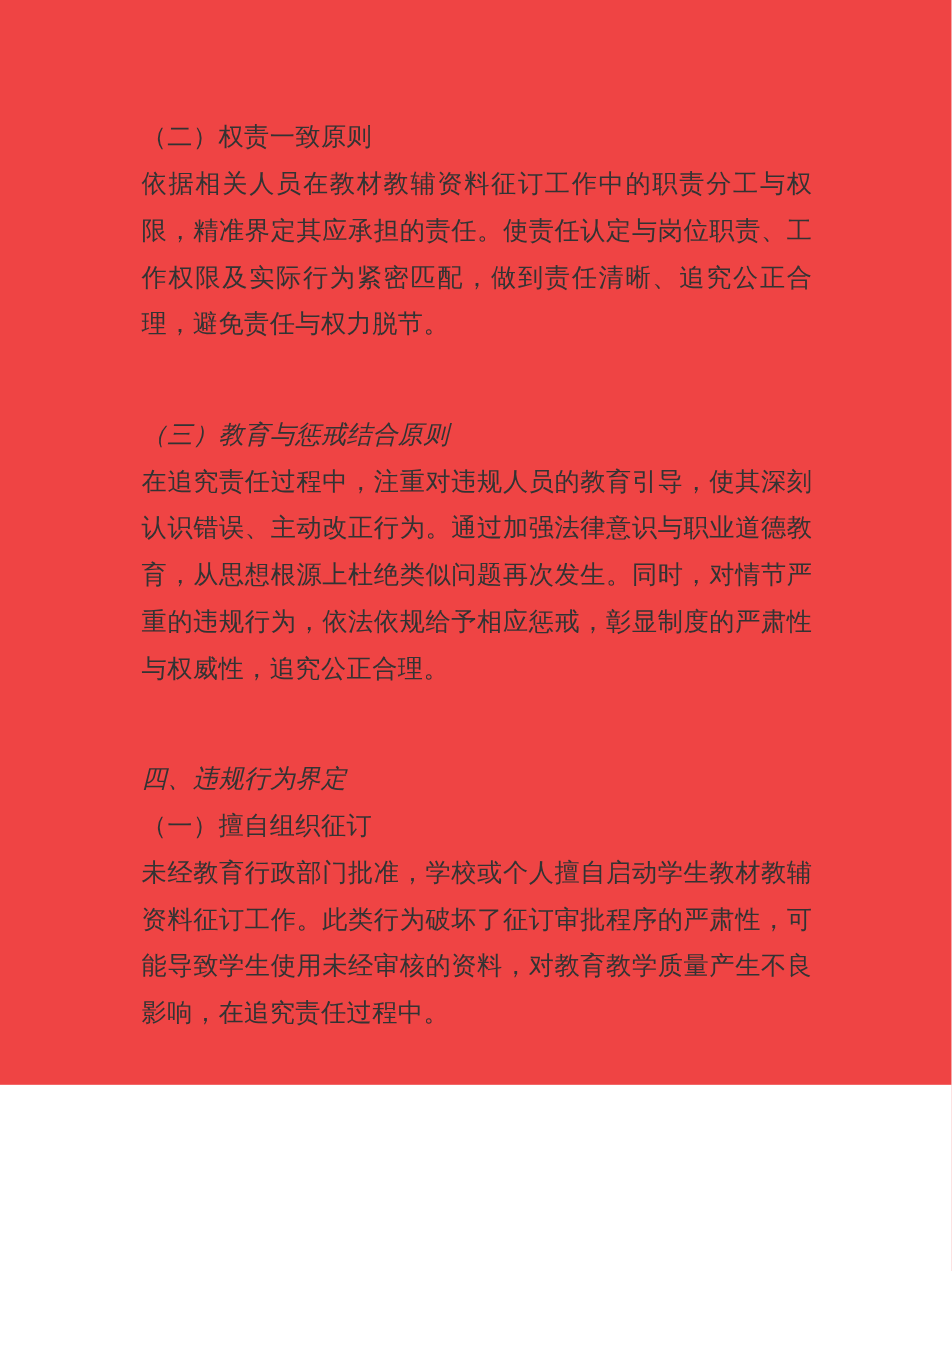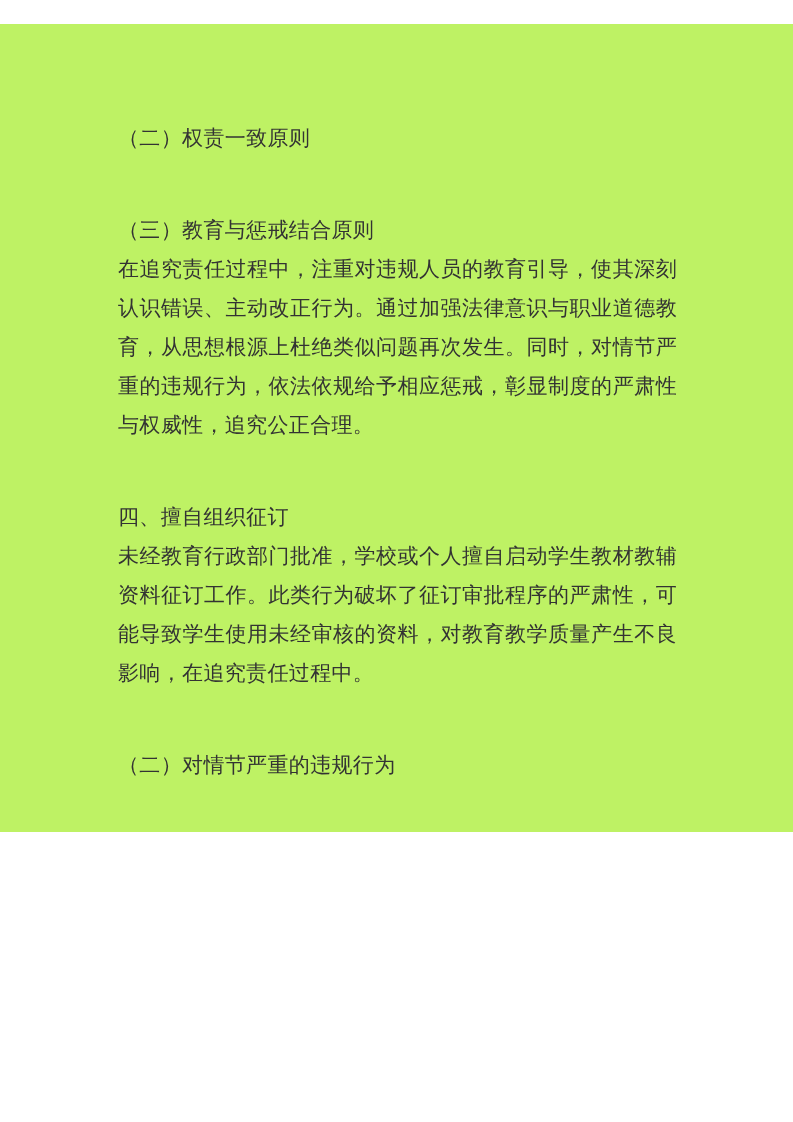--- a/index.html
+++ b/index.html
@@ -9,58 +9,60 @@
   }
   body {
     width: 793px;
     height: 1122px;
     font-family: "Liberation Serif", serif;
   }
   .page {
     position: relative;
     box-sizing: border-box;
     width: 793px;
-    height: 808px;
-    background: #bef264;
+    height: 904px;
+    background: #ef4444;
     padding: 95px 116px 0 118px;
     overflow: hidden;
-    margin-top: 24px;
   }
   .block {
     margin: 0;
     padding: 0;
     font-size: 21px;
     font-weight: 400;
     line-height: 39px;
     letter-spacing: 0.35px;
     color: #333333;
     text-align: justify;
     word-break: normal;
     line-break: strict;
   }
   h2.block {
     text-align: left;
   }
   .gap {
     margin-top: 53px;
+    font-style: italic;
   }
 </style>
 </head>
 <body>
 
 <div class="page">
 
   <h2 class="block">（二）权责一致原则</h2>
 
+  <p class="block">依据相关人员在教材教辅资料征订工作中的职责分工与权限，精准界定其应承担的责任。使责任认定与岗位职责、工作权限及实际行为紧密匹配，做到责任清晰、追究公正合理，避免责任与权力脱节。</p>
 
   <h2 class="block gap">（三）教育与惩戒结合原则</h2>
 
   <p class="block">在追究责任过程中，注重对违规人员的教育引导，使其深刻认识错误、主动改正行为。通过加强法律意识与职业道德教育，从思想根源上杜绝类似问题再次发生。同时，对情节严重的违规行为，依法依规给予相应惩戒，彰显制度的严肃性与权威性，追究公正合理。</p>
 
-  <h2 class="block gap">四、擅自组织征订</h2>
+  <h2 class="block gap">四、违规行为界定</h2>
 
+  <h2 class="block">（一）擅自组织征订</h2>
 
   <p class="block">未经教育行政部门批准，学校或个人擅自启动学生教材教辅资料征订工作。此类行为破坏了征订审批程序的严肃性，可能导致学生使用未经审核的资料，对教育教学质量产生不良影响，在追究责任过程中。</p>
 
   <h2 class="block gap">（二）对情节严重的违规行为</h2>
 
 
 </div>
 
 </body></html>

